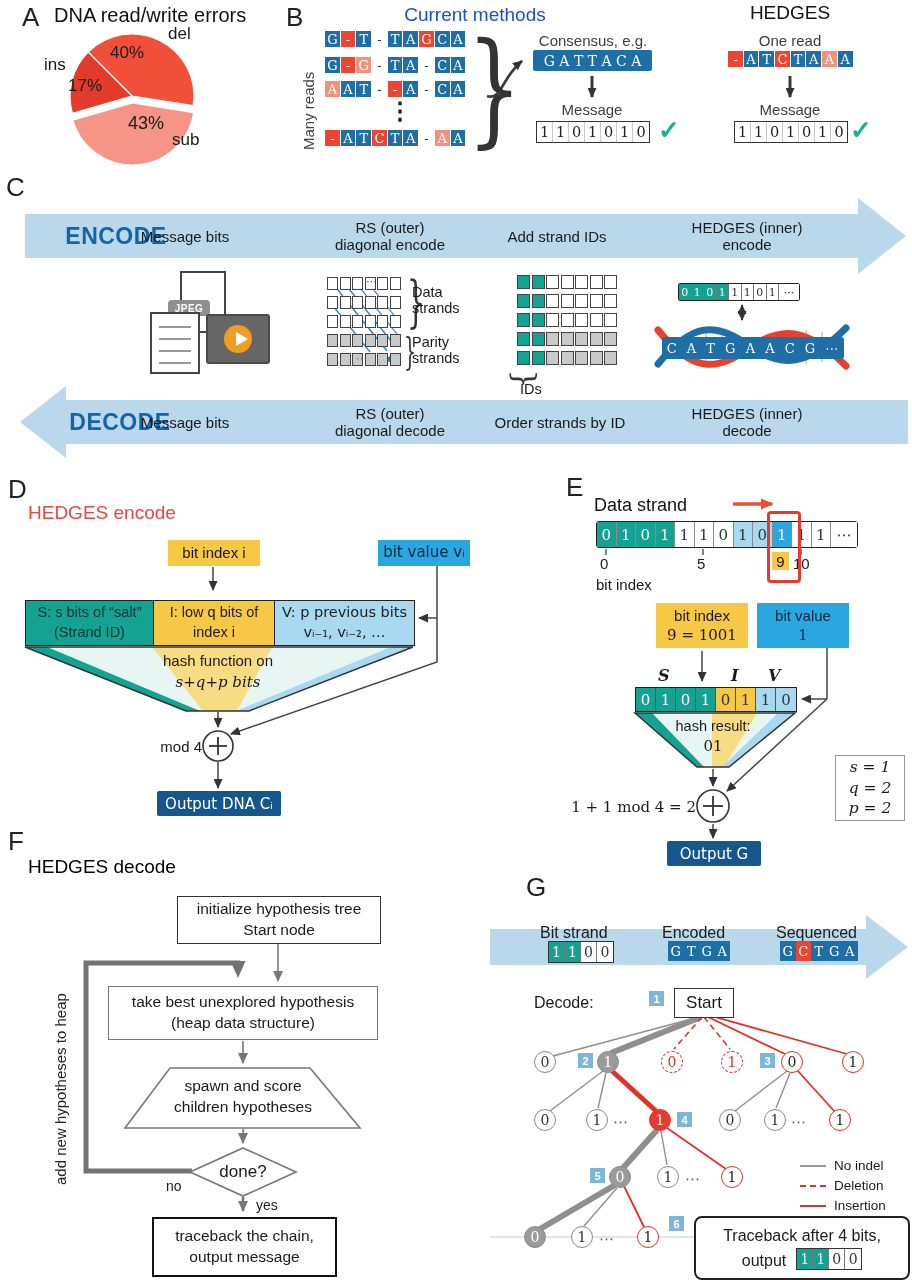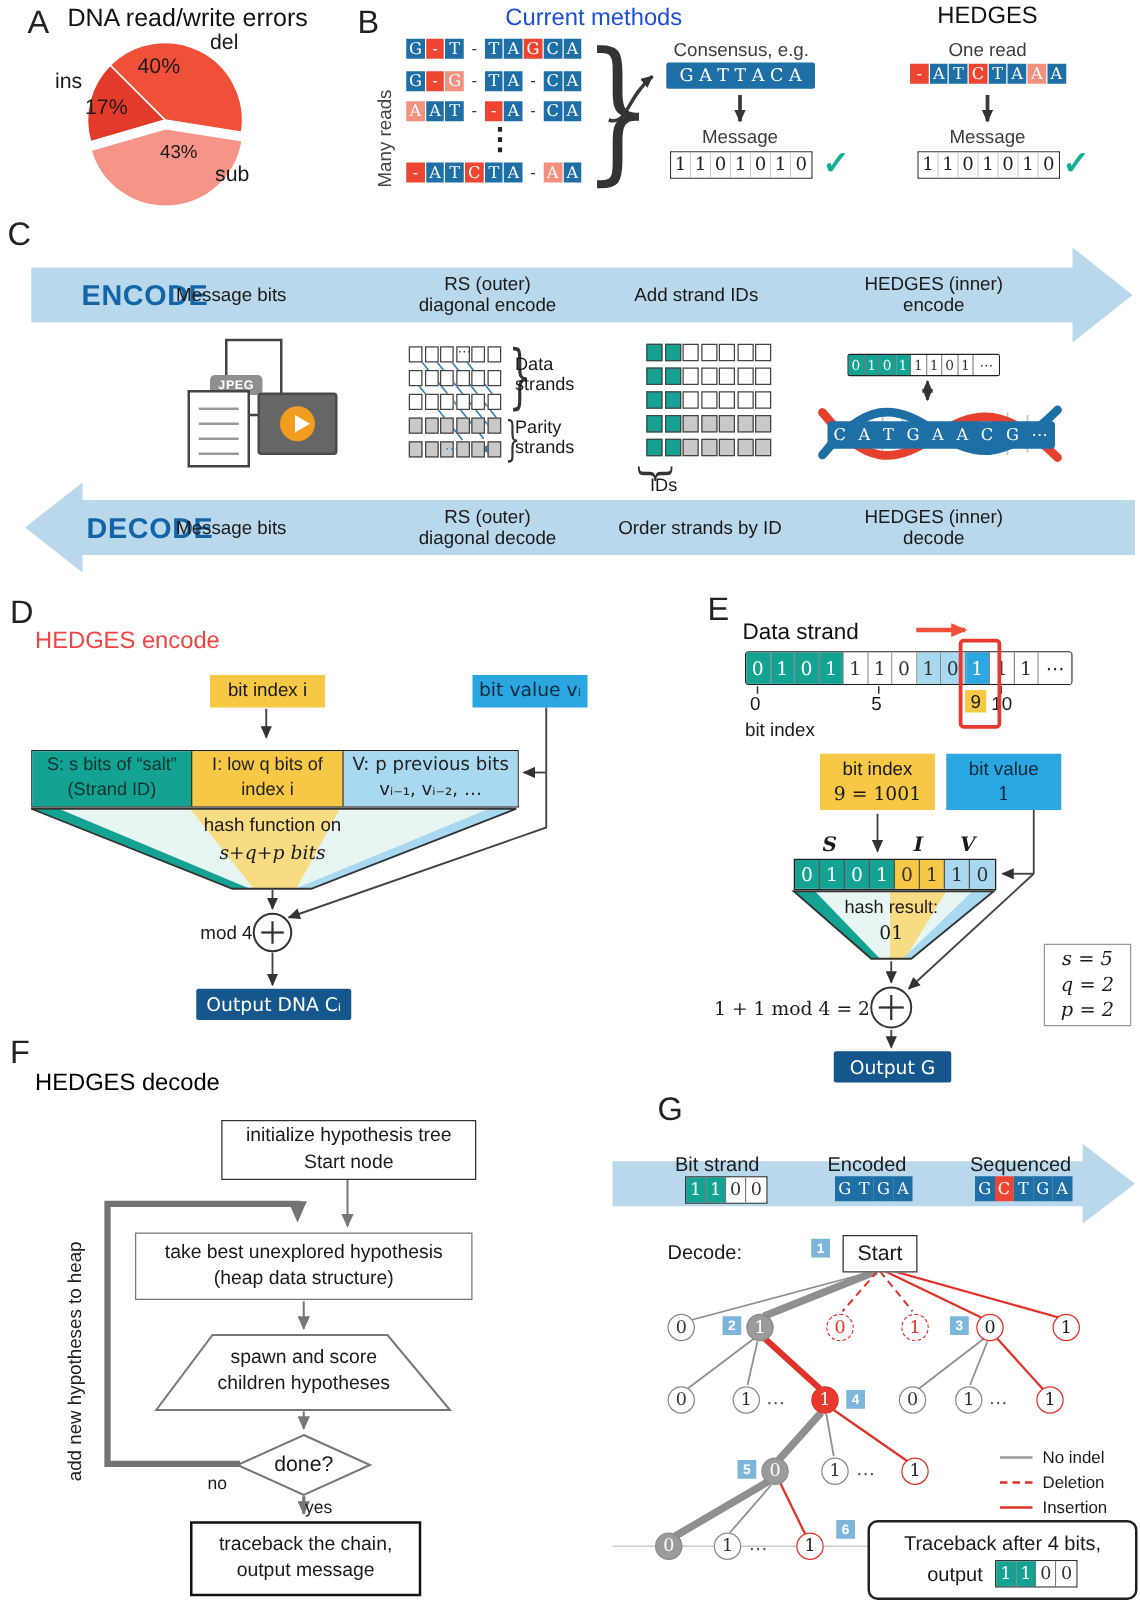--- a/index.html
+++ b/index.html
@@ -212,21 +212,21 @@
   <div class="txt" style="left:54px;top:4px;font-size:20px;color:#111">DNA read/write errors</div>
   <svg id="pie-svg" class="abs" style="left:62px;top:28px" width="150" height="150">
       <path d="M70,68 L26.15937956643404,24.159379566434055 A62,62 0 0 1 131.23667711689853,77.6989368324943 Z" fill="#f05038" stroke="#fff" stroke-width="1.2"></path>
       <path d="M70.43953363670519,74.9861870989979 L131.67621075360373,84.6851239314922 A62,62 0 0 1 10.901325124734733,92.28363567343015 Z" fill="#f59487" stroke="#fff" stroke-width="1.2"></path>
       <path d="M70,68 L10.46179148802954,85.29744857443225 A62,62 0 0 1 26.159379566434076,24.159379566434026 Z" fill="#e23b2c" stroke="#fff" stroke-width="1.2"></path>
     </svg>
   <div class="txt" style="left:168px;top:24px;font-size:17px">del</div>
   <div class="txt" style="left:110px;top:43px;font-size:17px">40%</div>
   <div class="txt" style="left:44px;top:55px;font-size:17px">ins</div>
   <div class="txt" style="left:68px;top:76px;font-size:17px">17%</div>
-  <div class="txt" style="left:128px;top:113px;font-size:15px">43%</div>
+  <div class="txt" style="left:128px;top:113px;font-size:18px">43%</div>
   <div class="txt" style="left:172px;top:130px;font-size:17px">sub</div>
 
   <div class="plabel" style="left:286px;top:2px">B</div>
   <div class="txt ctr" style="left:360px;top:4px;width:230px;font-size:19px;color:#1d4ed8">Current methods</div>
   <div class="vlabel" style="left:300px;top:150px;color:#444">Many reads</div>
   <div class="strip reads" style="left:325px;top:31px">
       <span class="cell cell-b">G</span>
       <span class="cell cell-r">-</span>
       <span class="cell cell-b">T</span>
       <span class="cell cell-w">-</span>
@@ -513,42 +513,42 @@
       <span class="cell cell-t">1</span>
       <span class="cell cell-y">0</span>
       <span class="cell cell-y">1</span>
       <span class="cell cell-lb">1</span>
       <span class="cell cell-lb">0</span>
     </div>
   <div class="txt ctr" style="left:653px;top:718px;width:120px;font-size:14.5px">hash result:</div>
   <div class="txt ctr ser" style="left:653px;top:737px;width:120px;font-size:15px">01</div>
   <div class="txt ser" style="left:538px;top:798px;width:158px;font-size:15px;text-align:right">1 + 1 mod 4 = 2</div>
   <div class="colorbox ser" style="left:835px;top:755px;width:70px;height:66px;border:1.3px solid #999;font-style:italic;font-size:15.5px;line-height:1.35;background:#fff">
-    <span>s = 5</span>
+    <span>s = 1</span>
     <span>q = 2</span>
     <span>p = 2</span>
   </div>
   <div class="navybox math" style="left:667px;top:841px;width:94px;height:25px">Output G</div>
 
   <div class="plabel" style="left:8px;top:826px">F</div>
   <div class="txt" style="left:28px;top:856px;font-size:19px;color:#000000">HEDGES decode</div>
   <div class="box" style="left:177px;top:896px;width:204px;height:48px;border-color:#333">
     <span>initialize hypothesis tree</span>
     <span>Start node</span>
   </div>
   <div class="vlabel" style="left:52px;top:1185px">add new hypotheses to heap</div>
   <div class="box" style="left:108px;top:986px;width:270px;height:54px;border-color:#777">
     <span>take best unexplored hypothesis</span>
     <span>(heap data structure)</span>
   </div>
   <div class="txt ctr" style="left:160px;top:1076px;width:166px;font-size:15.5px;line-height:1.35"><span>spawn and score</span></div>
   <div class="txt ctr" style="left:160px;top:1097px;width:166px;font-size:15.5px;line-height:1.35"><span>children hypotheses</span></div>
   <div class="txt ctr" style="left:213px;top:1162px;width:60px;font-size:17px">done?</div>
   <div class="txt" style="left:166px;top:1178px;font-size:14px">no</div>
-  <div class="txt" style="left:244px;top:1197px;font-size:14px">yes</div>
+  <div class="txt" style="left:256px;top:1197px;font-size:14px">yes</div>
   <div class="box" style="left:152px;top:1217px;width:185px;height:60px;border:2px solid #111">
     <span>traceback the chain,</span>
     <span>output message</span>
   </div>
 
   <div class="plabel" style="left:526px;top:872px">G</div>
   <div class="txt" style="left:540px;top:924px;font-size:16px">Bit strand</div>
   <div class="strip gbits" style="left:548px;top:941px">
       <span class="cell cell-t">1</span>
       <span class="cell cell-t">1</span>

